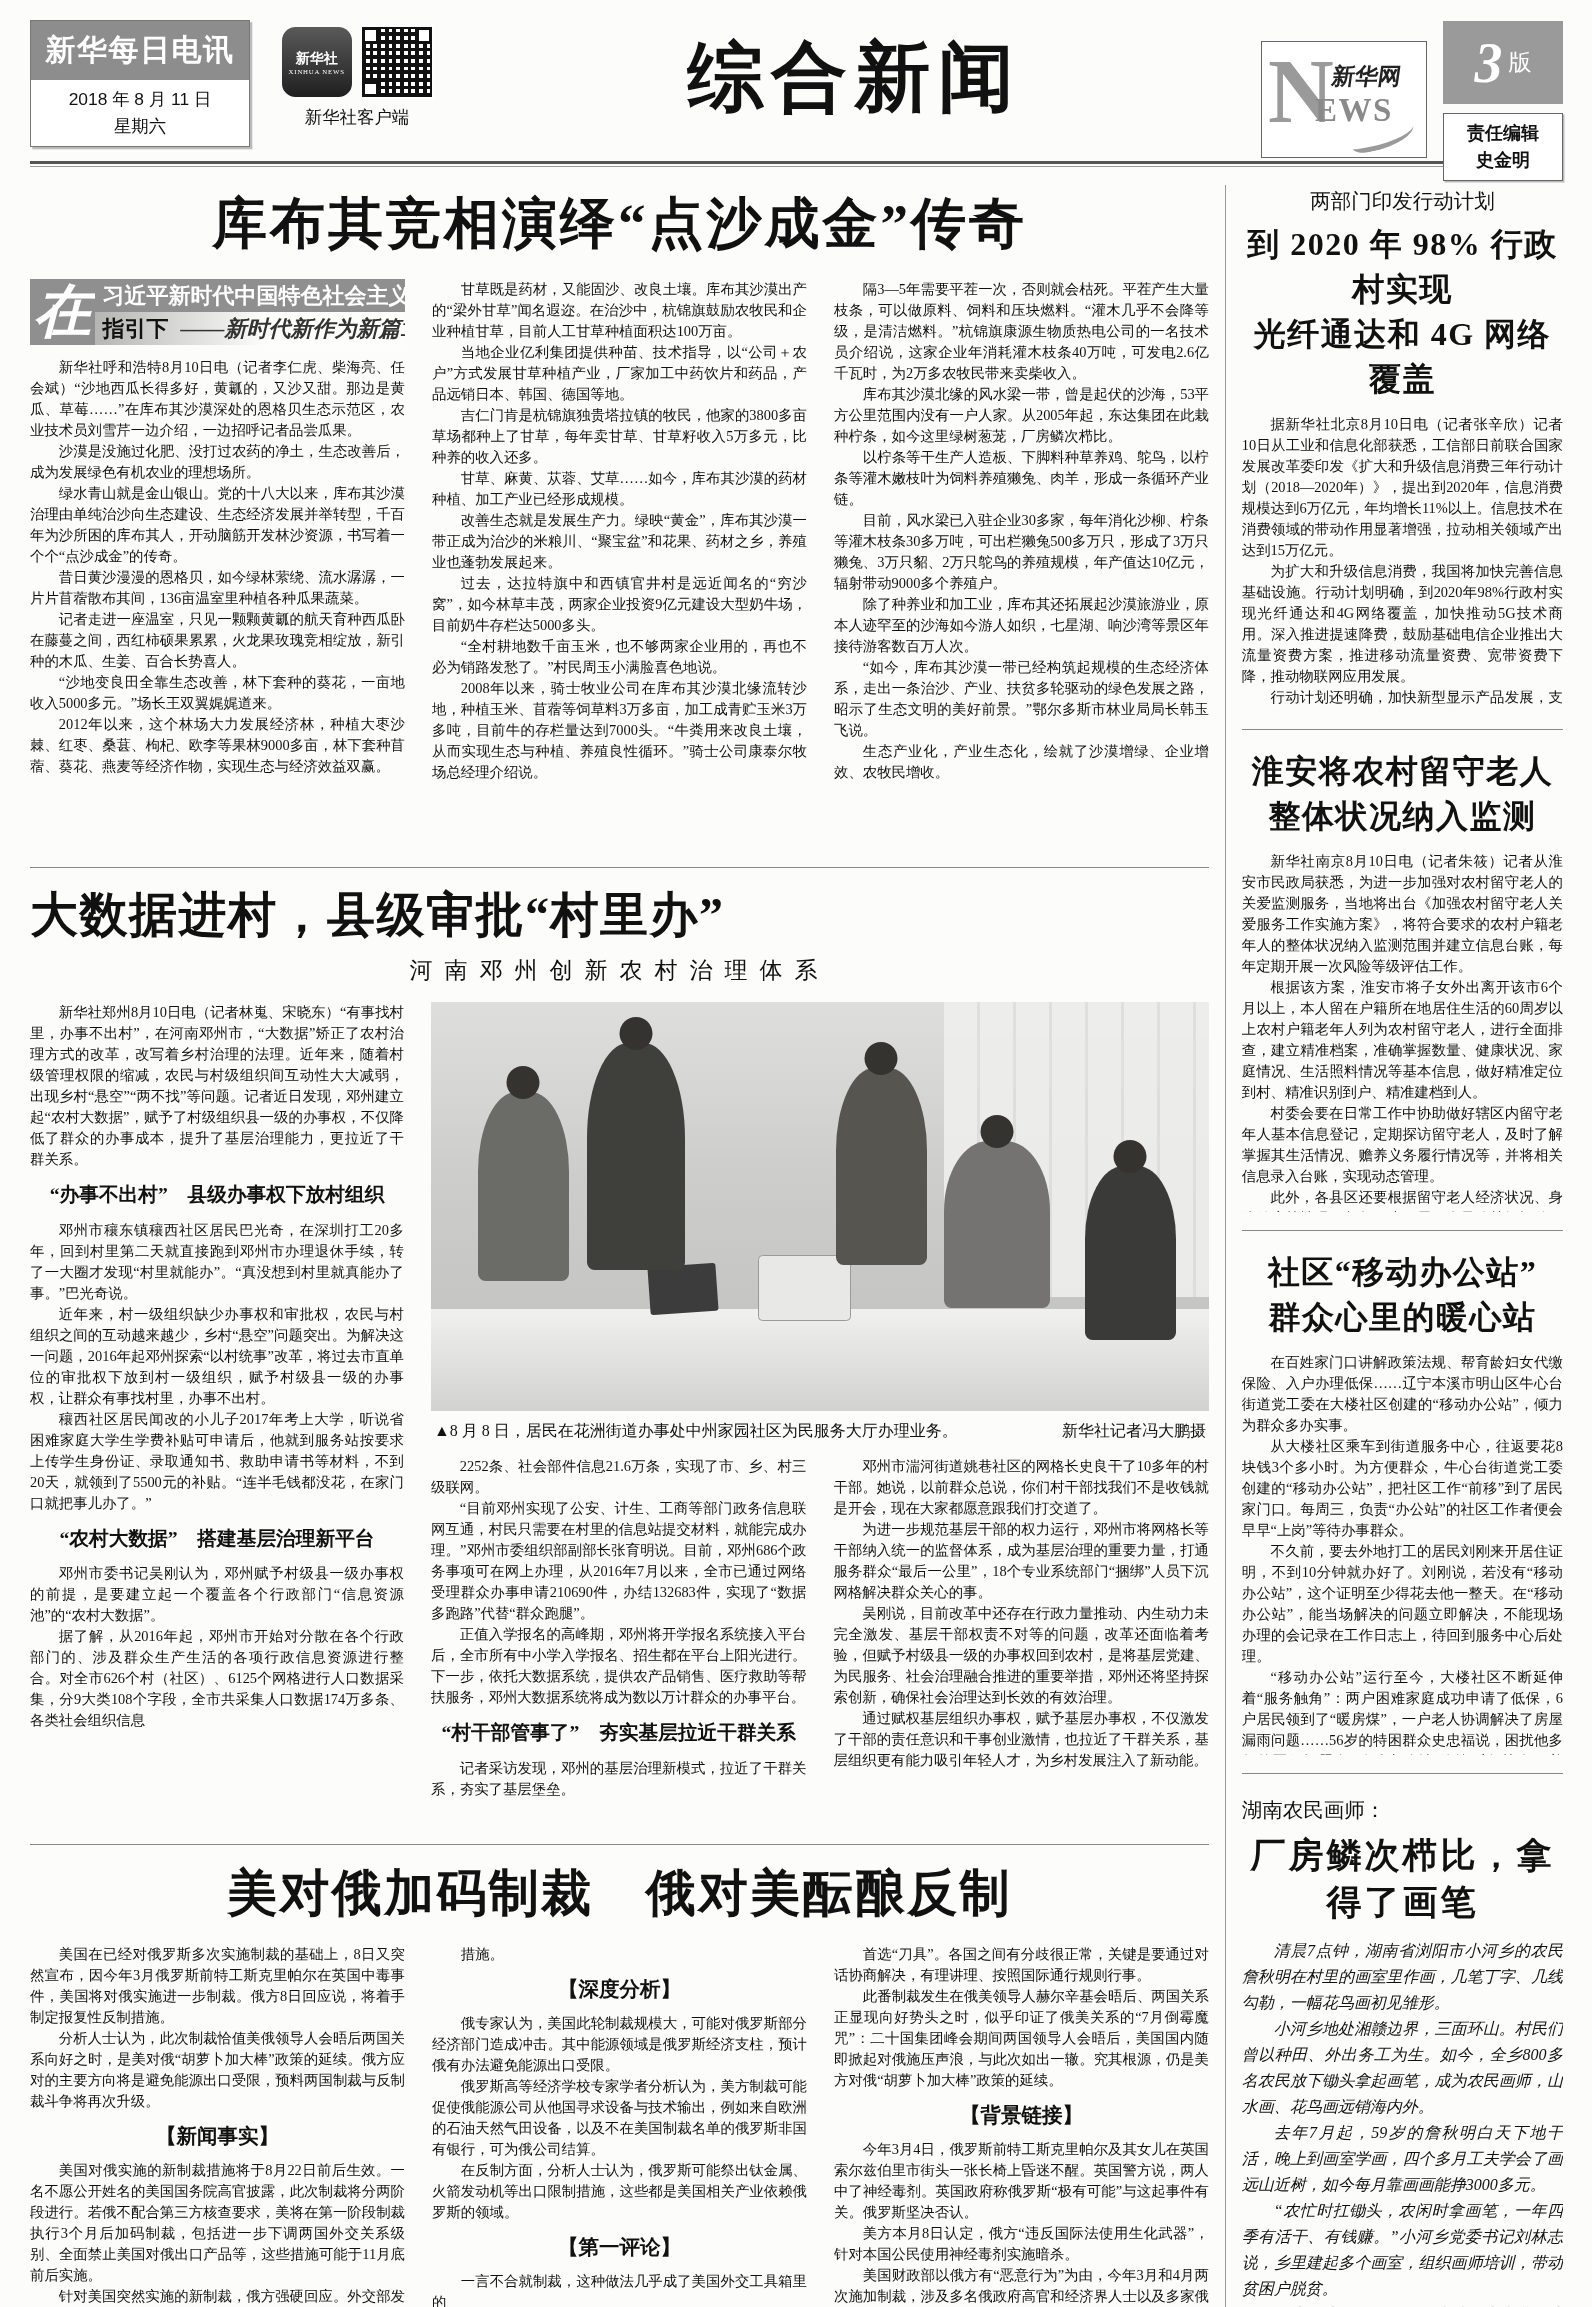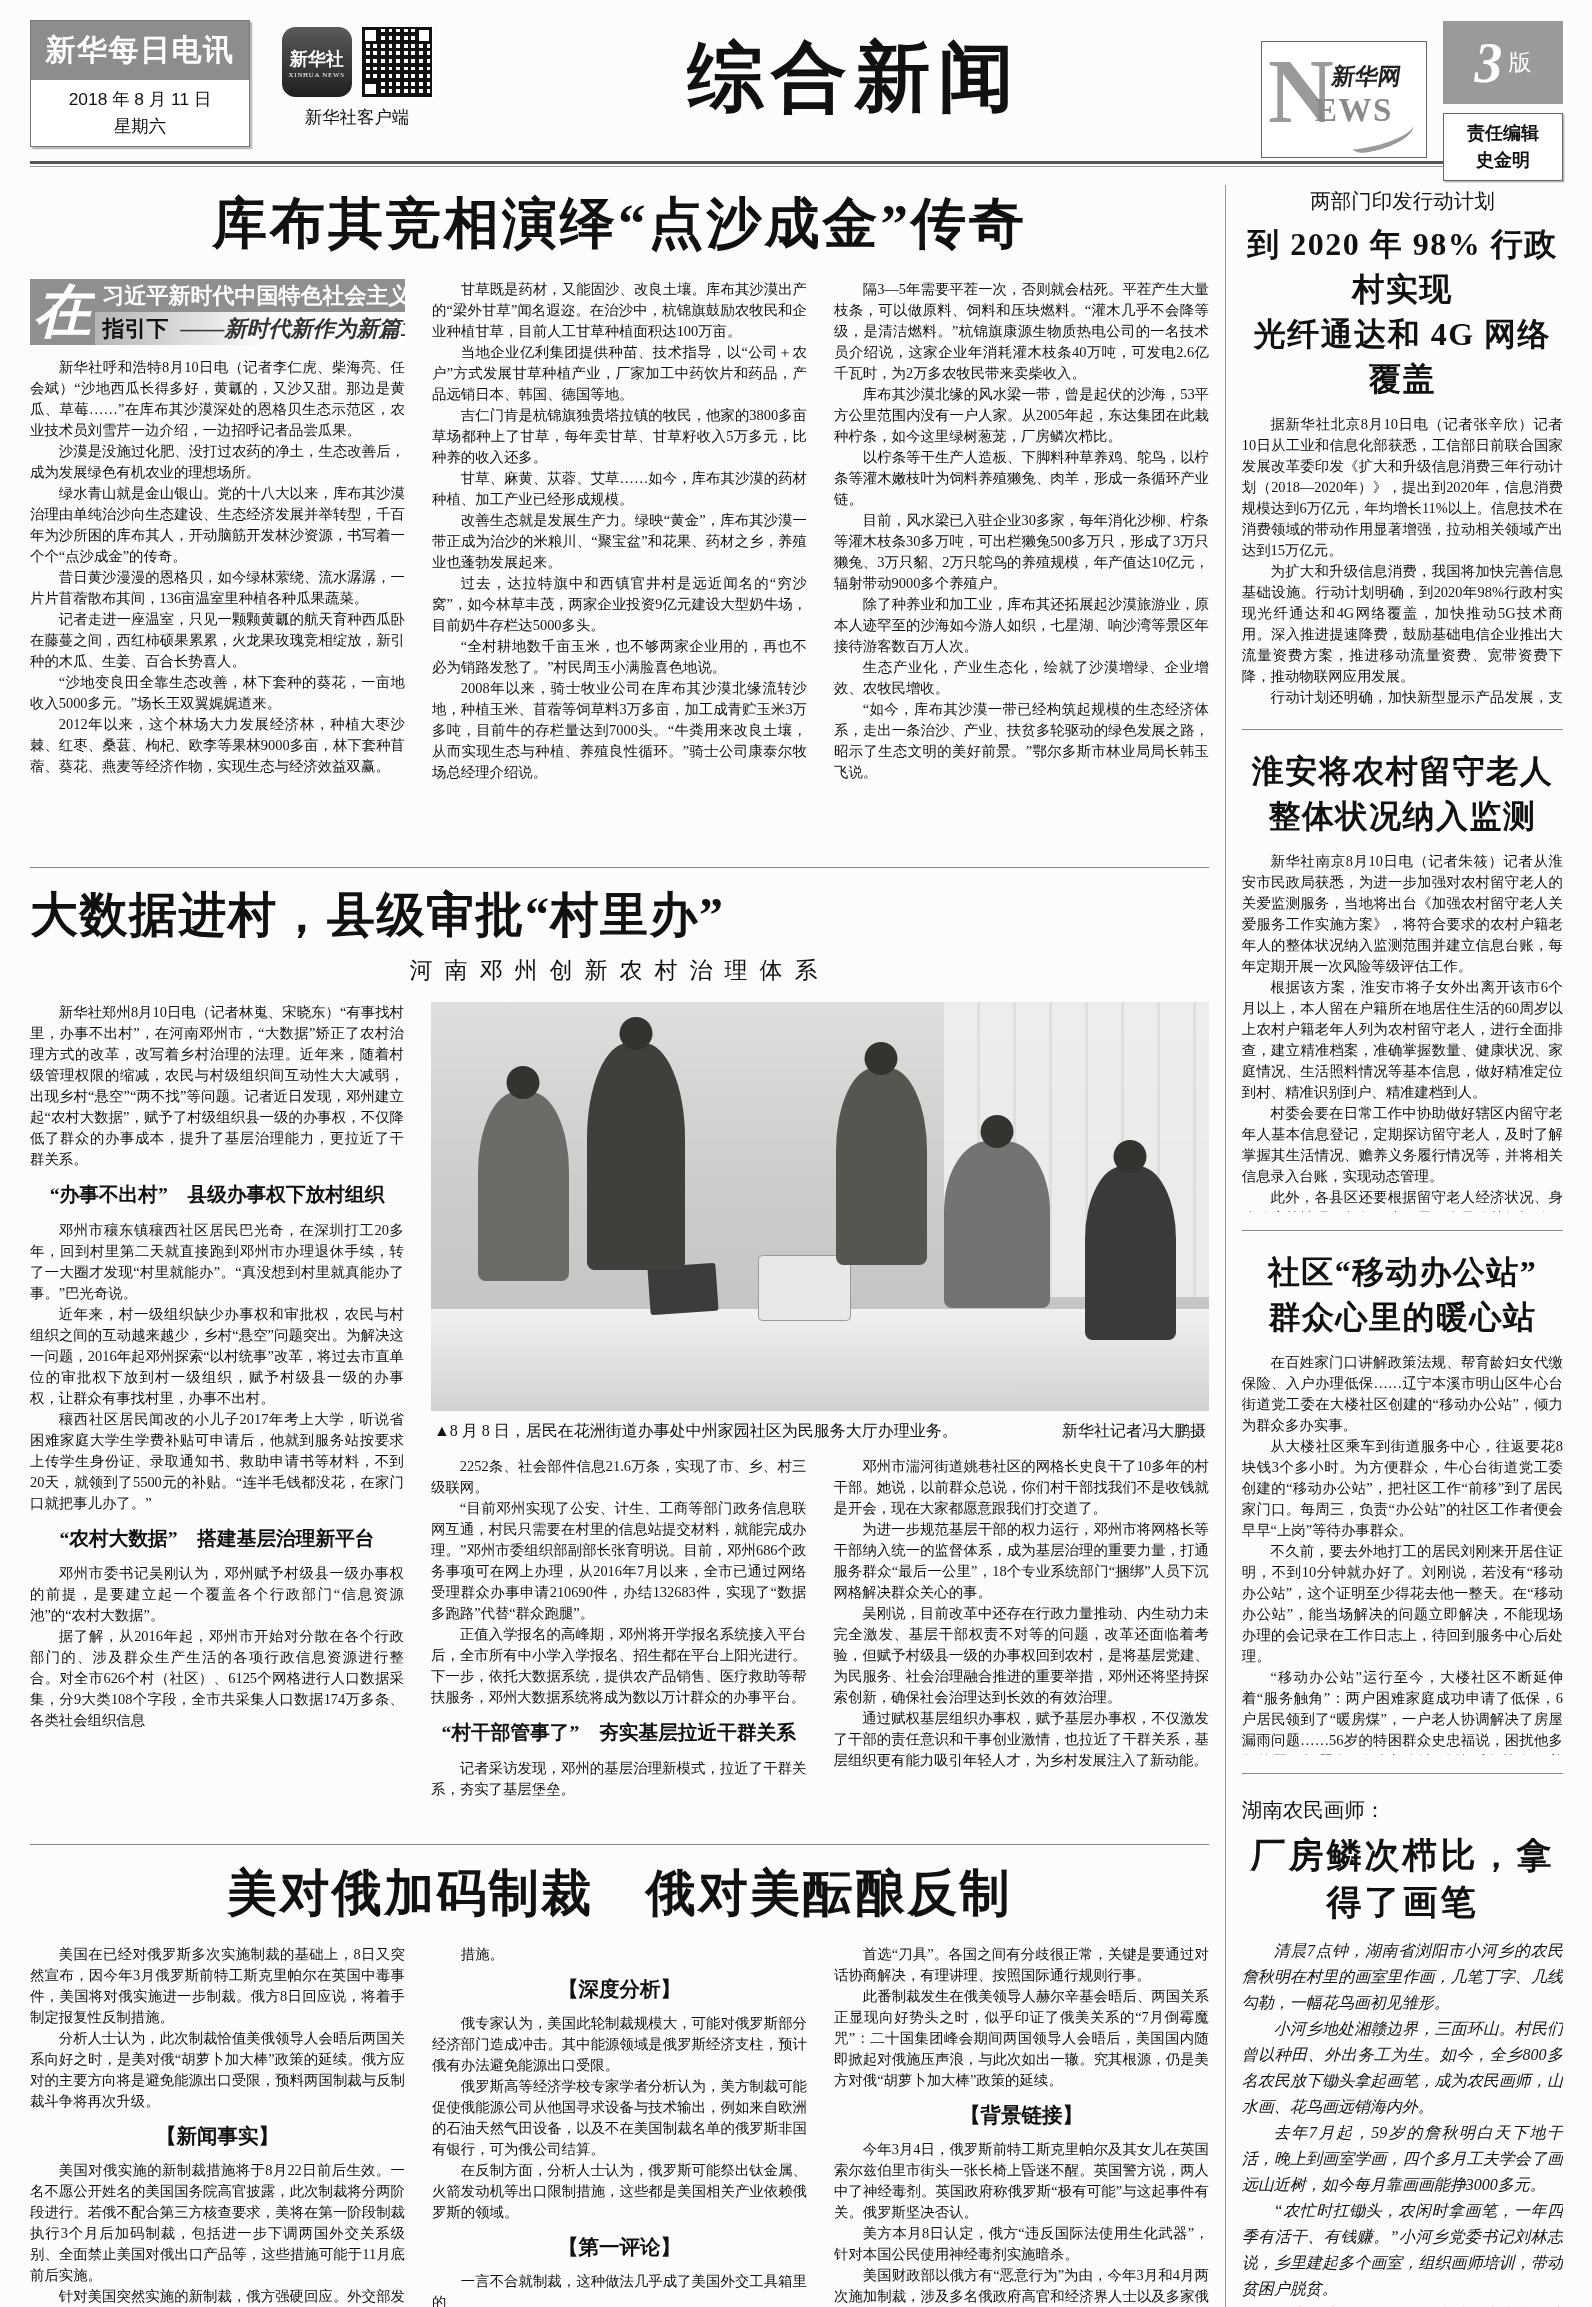--- a/index.html
+++ b/index.html
@@ -8,21 +8,21 @@
   
   .header{display:flex;align-items:flex-start;padding:19.7px 30px 0 30px;gap:16px;height:158px;box-sizing:border-box;}
   .masthead-box{width:218px;border:0.8px solid #777;box-shadow:2.3px 2.3px 0 #bbb;text-align:center;background:#fff;}
   .masthead-title{background:#8d8d8d;color:#fff;font-weight:bold;font-size:30px;padding:9px 0;letter-spacing:1.5px;}
   .masthead-date{font-size:17.4px;padding:7.6px 0 1.5px;font-family:"Liberation Sans",sans-serif;}
   .masthead-week{font-size:17.4px;padding:1.5px 0 7.6px;font-family:"Liberation Sans",sans-serif;}
   .app-block{width:182px;text-align:center;padding-top:7.6px;}
   .app-row{display:flex;gap:10.6px;justify-content:center;}
   .app-icon{width:70px;height:70px;border-radius:13.6px;background:linear-gradient(180deg,#5a5a5a,#1f1f1f);
             color:#fff;display:flex;flex-direction:column;align-items:center;justify-content:center;}
-  .app-icon .cn{font-size:18px;font-weight:bold;}
+  .app-icon .cn{font-size:14px;font-weight:bold;}
   .app-icon .en{font-size:6.8px;letter-spacing:0.8px;}
   .qr{width:70px;height:70px;position:relative;background:
       repeating-linear-gradient(0deg,#111 0 3.8px,transparent 3.8px 7.6px),
       repeating-linear-gradient(90deg,#111 0 3.8px,#fff 3.8px 7.6px);outline:2.3px solid #fff;}
   .qr i{position:absolute;width:16.7px;height:16.7px;background:#fff;border:3.8px solid #111;box-sizing:border-box;}
   .qr i.tl{top:0;left:0;} .qr i.tr{top:0;right:0;} .qr i.bl{bottom:0;left:0;}
   .app-caption{font-size:17.4px;margin-top:7.6px;}
   .section-title{flex:1;text-align:center;font-weight:900;font-size:76px;letter-spacing:7.6px;line-height:1.5;}
   .news-logo-box{width:164px;height:115px;border:0.8px solid #666;position:relative;margin-top:21px;background:#fff;overflow:hidden;}
   .news-logo-box .bigN{position:absolute;left:6px;top:4.5px;font-size:91px;font-weight:900;color:#9a9a9a;line-height:1;}
@@ -174,22 +174,22 @@
               <p class="para">过去，达拉特旗中和西镇官井村是远近闻名的“穷沙窝”，如今林草丰茂，两家企业投资9亿元建设大型奶牛场，目前奶牛存栏达5000多头。</p>
               <p class="para">“全村耕地数千亩玉米，也不够两家企业用的，再也不必为销路发愁了。”村民周玉小满脸喜色地说。</p>
               <p class="para">2008年以来，骑士牧业公司在库布其沙漠北缘流转沙地，种植玉米、苜蓿等饲草料3万多亩，加工成青贮玉米3万多吨，目前牛的存栏量达到7000头。“牛粪用来改良土壤，从而实现生态与种植、养殖良性循环。”骑士公司康泰尔牧场总经理介绍说。</p>
             </div>
           <div class="col">
               <p class="para">隔3—5年需要平茬一次，否则就会枯死。平茬产生大量枝条，可以做原料、饲料和压块燃料。“灌木几乎不会降等级，是清洁燃料。”杭锦旗康源生物质热电公司的一名技术员介绍说，这家企业年消耗灌木枝条40万吨，可发电2.6亿千瓦时，为2万多农牧民带来卖柴收入。</p>
               <p class="para">库布其沙漠北缘的风水梁一带，曾是起伏的沙海，53平方公里范围内没有一户人家。从2005年起，东达集团在此栽种柠条，如今这里绿树葱茏，厂房鳞次栉比。</p>
               <p class="para">以柠条等干生产人造板、下脚料种草养鸡、鸵鸟，以柠条等灌木嫩枝叶为饲料养殖獭兔、肉羊，形成一条循环产业链。</p>
               <p class="para">目前，风水梁已入驻企业30多家，每年消化沙柳、柠条等灌木枝条30多万吨，可出栏獭兔500多万只，形成了3万只獭兔、3万只貂、2万只鸵鸟的养殖规模，年产值达10亿元，辐射带动9000多个养殖户。</p>
               <p class="para">除了种养业和加工业，库布其还拓展起沙漠旅游业，原本人迹罕至的沙海如今游人如织，七星湖、响沙湾等景区年接待游客数百万人次。</p>
+              <p class="para">“如今，库布其沙漠一带已经构筑起规模的生态经济体系，走出一条治沙、产业、扶贫多轮驱动的绿色发展之路，昭示了生态文明的美好前景。”鄂尔多斯市林业局局长韩玉飞说。</p>
               <p class="para">生态产业化，产业生态化，绘就了沙漠增绿、企业增效、农牧民增收。</p>
-              <p class="para">“如今，库布其沙漠一带已经构筑起规模的生态经济体系，走出一条治沙、产业、扶贫多轮驱动的绿色发展之路，昭示了生态文明的美好前景。”鄂尔多斯市林业局局长韩玉飞说。</p>
             </div>
         </div>
       </div>
 
       <div class="h-rule"></div>
 
       <div>
         <div class="headline2">大数据进村，县级审批“村里办”</div>
         <div class="subtitle2">河南邓州创新农村治理体系</div>
         <div class="dashuju-body body-text">

